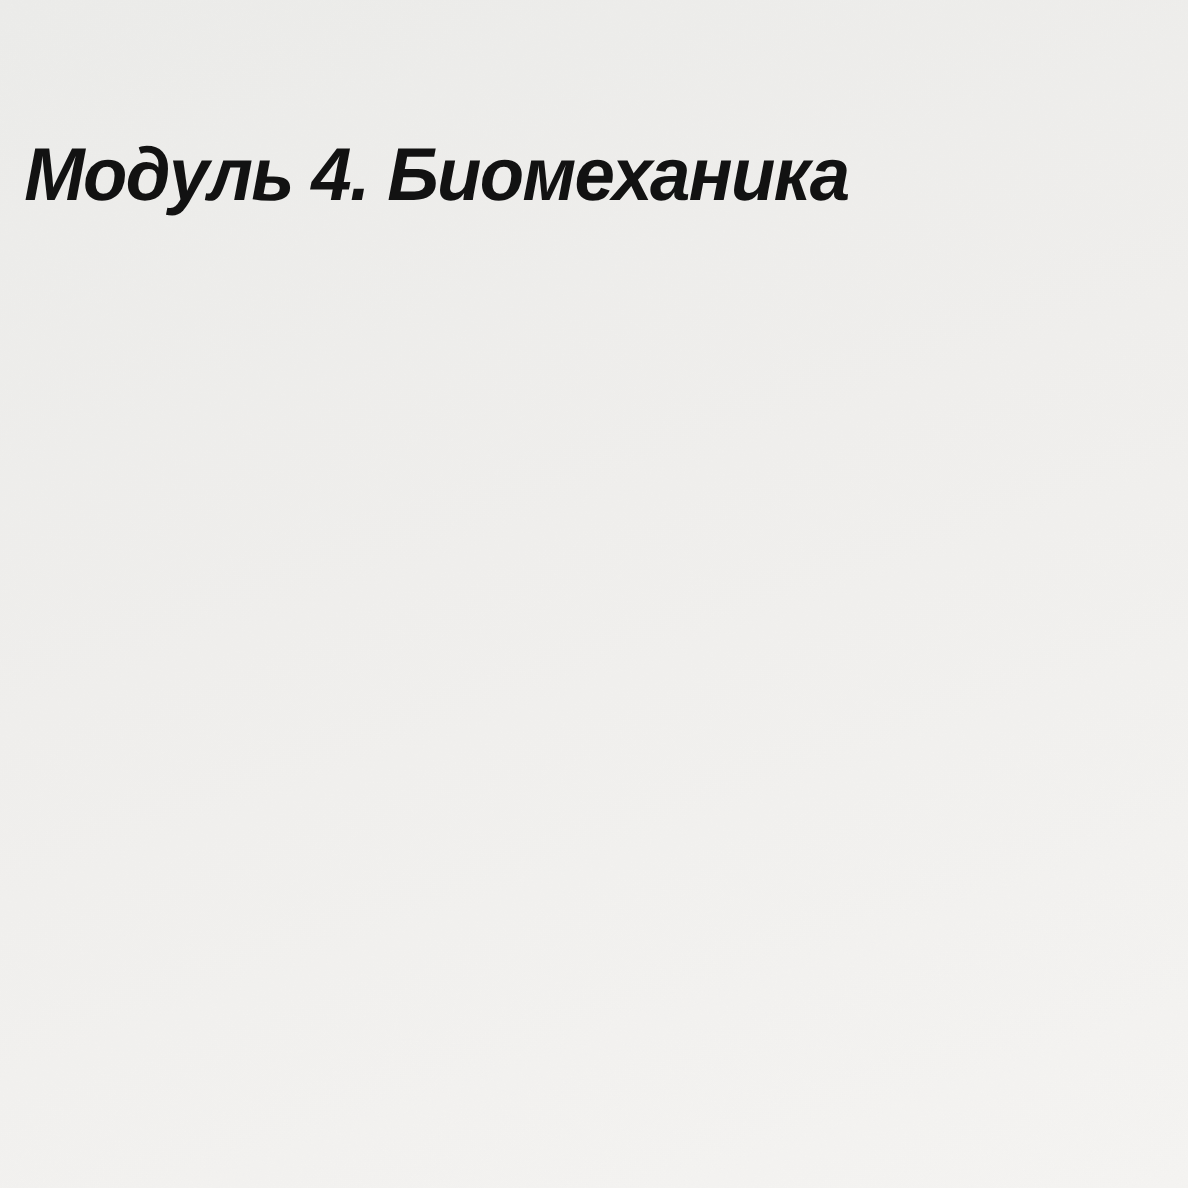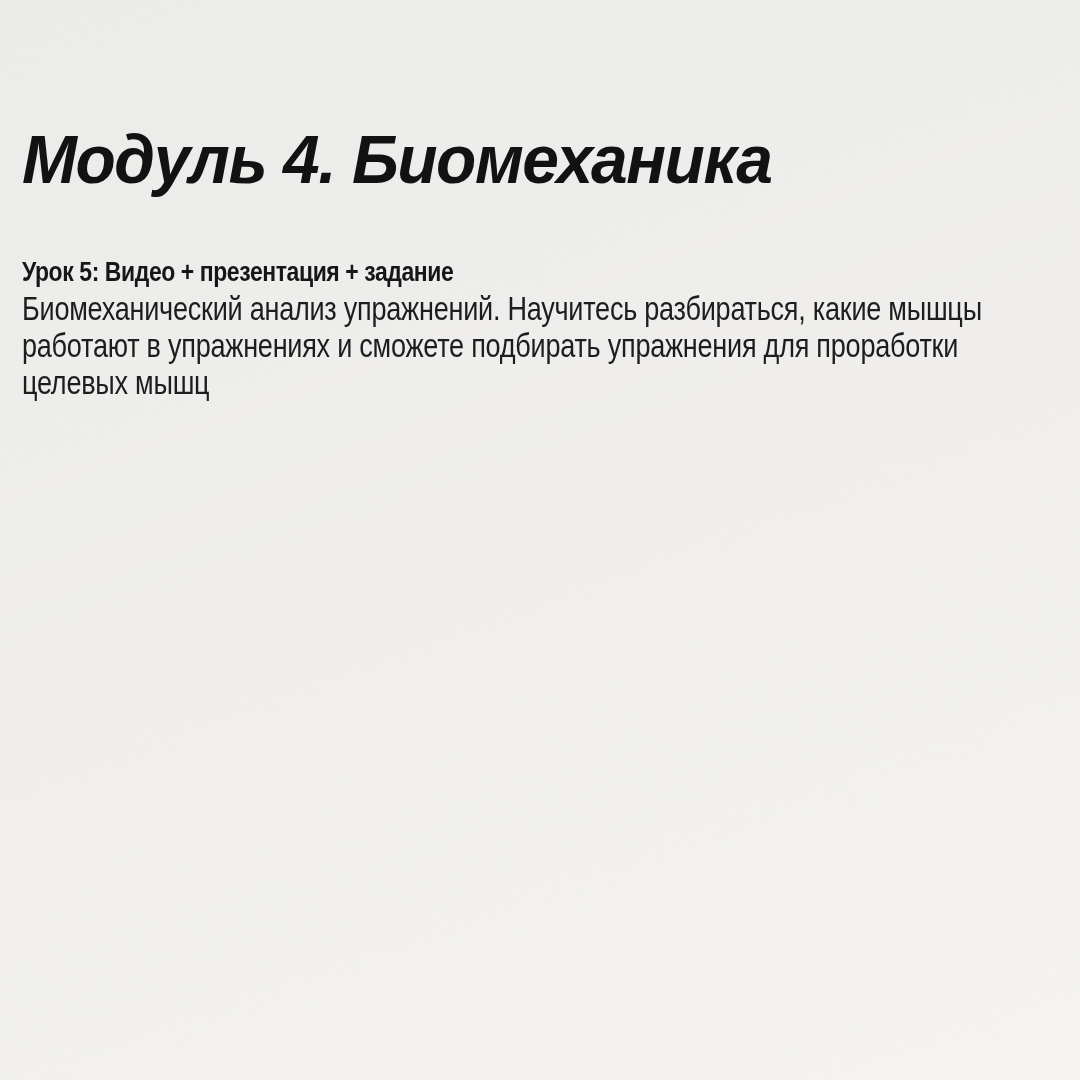--- a/index.html
+++ b/index.html
@@ -80,22 +80,16 @@
 
 <div class="page">
 
   <h1 class="module-title">Модуль 4. Биомеханика</h1>
 
   <div id="lesson-list">
 
 
 
 
-    <div class="lesson-section">
-      <div class="lesson-header">Урок 5: Видео + презентация + задание</div>
-    <div class="lesson-line">Биомеханический анализ упражнений. Научитесь разбираться, какие мышцы</div>
-        <div class="lesson-line">работают в упражнениях и сможете подбирать упражнения для проработки</div>
-        <div class="lesson-line">целевых мышц</div>
-      </div>
 
   </div>
 
 </div>
 
 </body></html>

